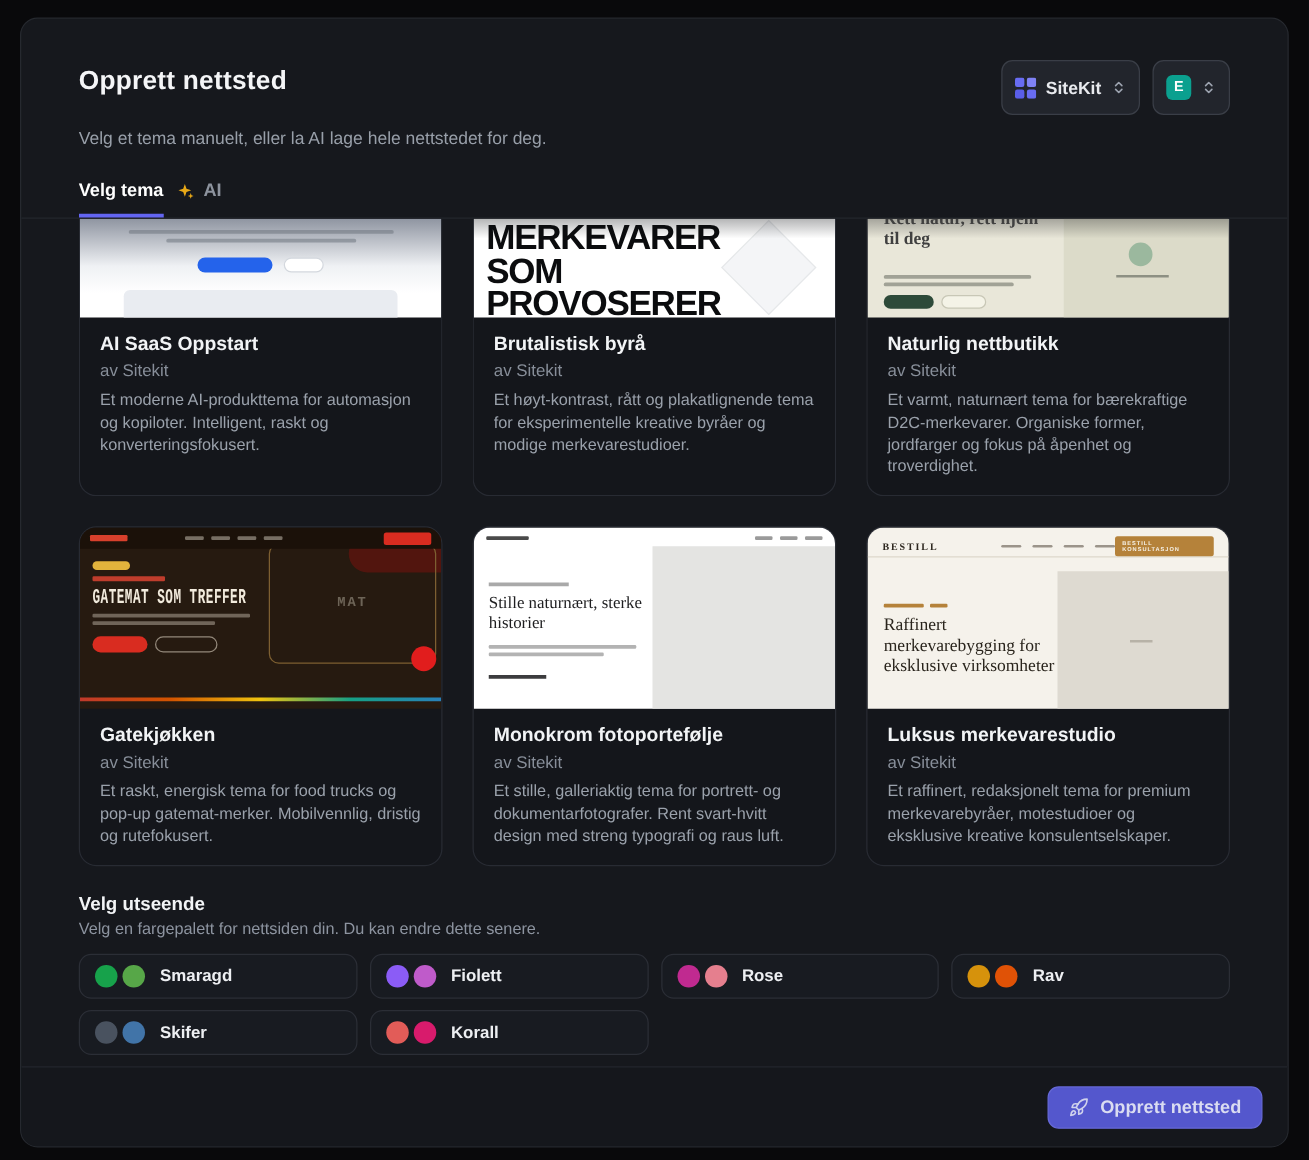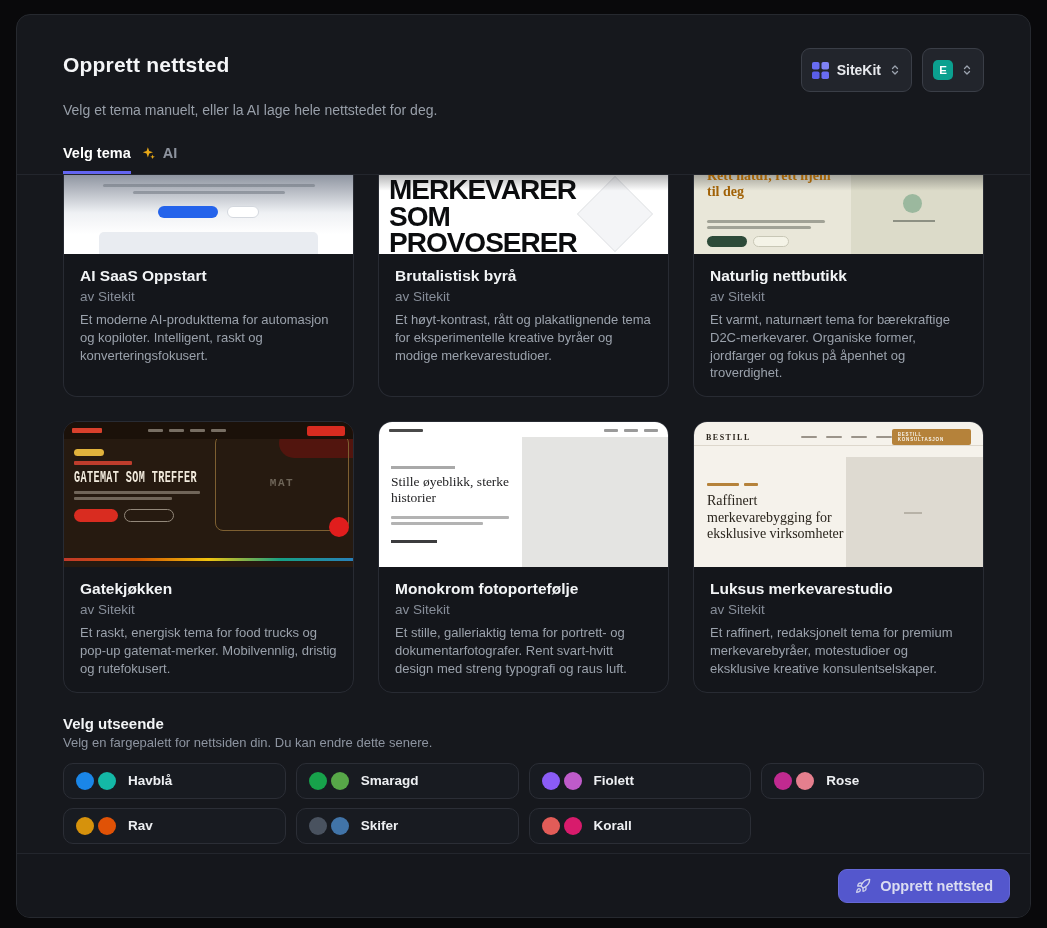--- a/index.html
+++ b/index.html
@@ -68,21 +68,21 @@
     background:#e9ecf1; border-radius:5px 5px 0 0; }
   
   .t2 { background:#ffffff; }
   .t2 .head { margin:2px 0 0 10px; font-weight:900; font-size:28px; line-height:.95;
     letter-spacing:-1px; color:#0b0c0e; text-transform:uppercase; width:235px; position:relative; z-index:1; }
   .t2 .diamond { position:absolute; top:12px; right:26px; width:54px; height:54px;
     background:#f4f5f7; border:1px solid #e6e8ea; transform:rotate(45deg); }
   
   .t3 { background:#e9e7d9; }
   .t3 .head { margin:-7px 0 0 13px; font-family:"Liberation Serif",serif; font-weight:700;
-    font-size:14px; line-height:1.15; color:#a16207; width:160px; position:relative; z-index:1; }
+    font-size:14px; line-height:1.15; color:#404040; width:160px; position:relative; z-index:1; }
   .t3 .tl1,.t3 .tl2 { position:absolute; left:13px; height:2.5px; background:#8f9185; opacity:.8; border-radius:2px; }
   .t3 .tl1 { top:45px; width:118px; }
   .t3 .tl2 { top:51px; width:104px; }
   .t3 .btns { position:absolute; left:13px; top:61px; display:flex; gap:6px; }
   .t3 .b-green { width:40px; height:11px; border-radius:6px; background:#2d4a39; }
   .t3 .b-cream { width:36px; height:11px; border-radius:6px; background:#f4f3e7; border:1px solid #c8c7b6; }
   .t3 .panel { position:absolute; left:157px; right:0; top:0; bottom:0; background:#dcdbc9; }
   .t3 .circ  { position:absolute; left:52px; top:19px; width:19px; height:19px;
     border-radius:50%; background:#9bb89e; }
   .t3 .cap   { position:absolute; left:42px; top:45px; width:42px; height:2px; background:#8d9083; }
@@ -306,21 +306,21 @@
           <div class="bar-top">
             <span class="brand"></span>
             <span class="nav">
                 <i></i>
                 <i></i>
                 <i></i>
               </span>
           </div>
           <div class="panel"></div>
           <span class="kicker"></span>
-          <div class="head">Stille øyeblikk, sterke historier</div>
+          <div class="head">Stille naturnært, sterke historier</div>
           <span class="gl1"></span>
           <span class="gl2"></span>
           <span class="link"></span>
         </div>
         <div class="card-body">
           <div class="card-name">Monokrom fotoportefølje</div>
           <div class="card-author">av Sitekit</div>
           <div class="card-desc">Et stille, galleriaktig tema for portrett- og dokumentarfotografer. Rent svart-hvitt design med streng typografi og raus luft.</div>
         </div>
       </div>
@@ -351,25 +351,20 @@
           <div class="card-author">av Sitekit</div>
           <div class="card-desc">Et raffinert, redaksjonelt tema for premium merkevarebyråer, motestudioer og eksklusive kreative konsulentselskaper.</div>
         </div>
       </div>
     </div>
 
     <div class="appearance">
       <div class="app-title">Velg utseende</div>
       <div class="app-sub">Velg en fargepalett for nettsiden din. Du kan endre dette senere.</div>
       <div class="palette-grid">
-        <div class="swatch">
-          <span class="dot18" style="background: rgb(26, 134, 232);"></span>
-          <span class="dot18" style="background: rgb(20, 184, 166);"></span>
-          <span class="swatch-name">Havblå</span>
-        </div>
         <div class="swatch">
           <span class="dot18" style="background: rgb(23, 162, 75);"></span>
           <span class="dot18" style="background: rgb(87, 167, 72);"></span>
           <span class="swatch-name">Smaragd</span>
         </div>
         <div class="swatch">
           <span class="dot18" style="background: rgb(139, 92, 246);"></span>
           <span class="dot18" style="background: rgb(191, 91, 202);"></span>
           <span class="swatch-name">Fiolett</span>
         </div>

